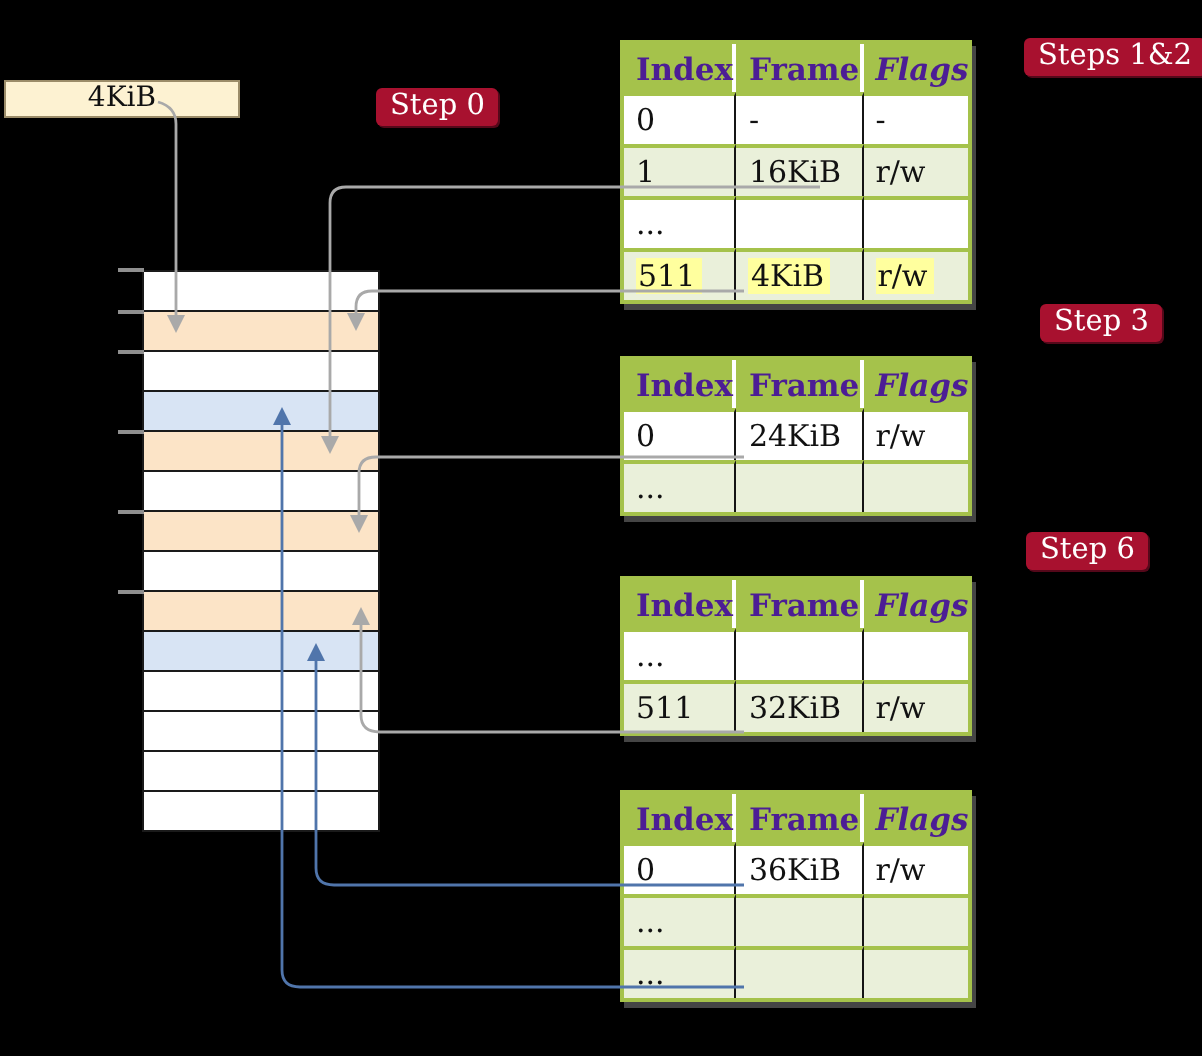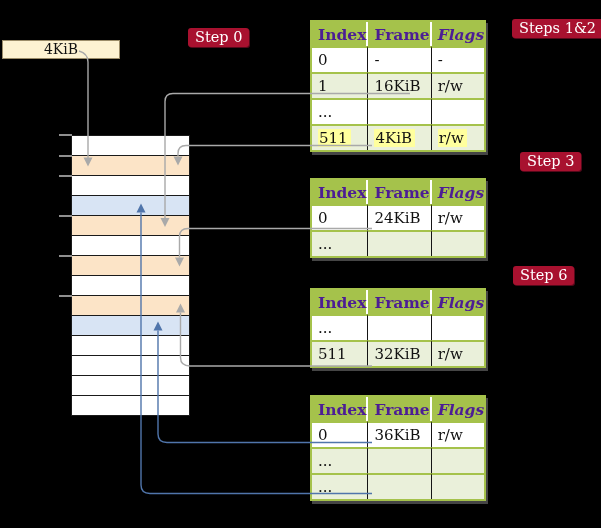--- a/index.html
+++ b/index.html
@@ -44,21 +44,21 @@
 </style>
 </head>
 <body>
 
 <div class="canvas">
 
   <div class="psbox">
     <span>4KiB</span>
   </div>
 
-  <div class="badge" style="left:188px;top:28px;">Step 0</div>
+  <div class="badge" style="left:188px;top:44px;">Step 0</div>
   <div class="badge" style="left:512px;top:19px;">Steps 1&amp;2</div>
   <div class="badge" style="left:520px;top:152px;">Step 3</div>
   <div class="badge" style="left:513px;top:266px;">Step 6</div>
 
   <div class="strip">
       <div class="strip-row" style="background: rgb(255, 255, 255);"></div>
       <div class="strip-row" style="background: rgb(252, 228, 199);"></div>
       <div class="strip-row" style="background: rgb(255, 255, 255);"></div>
       <div class="strip-row" style="background: rgb(216, 228, 244);"></div>
       <div class="strip-row" style="background: rgb(252, 228, 199);"></div>

